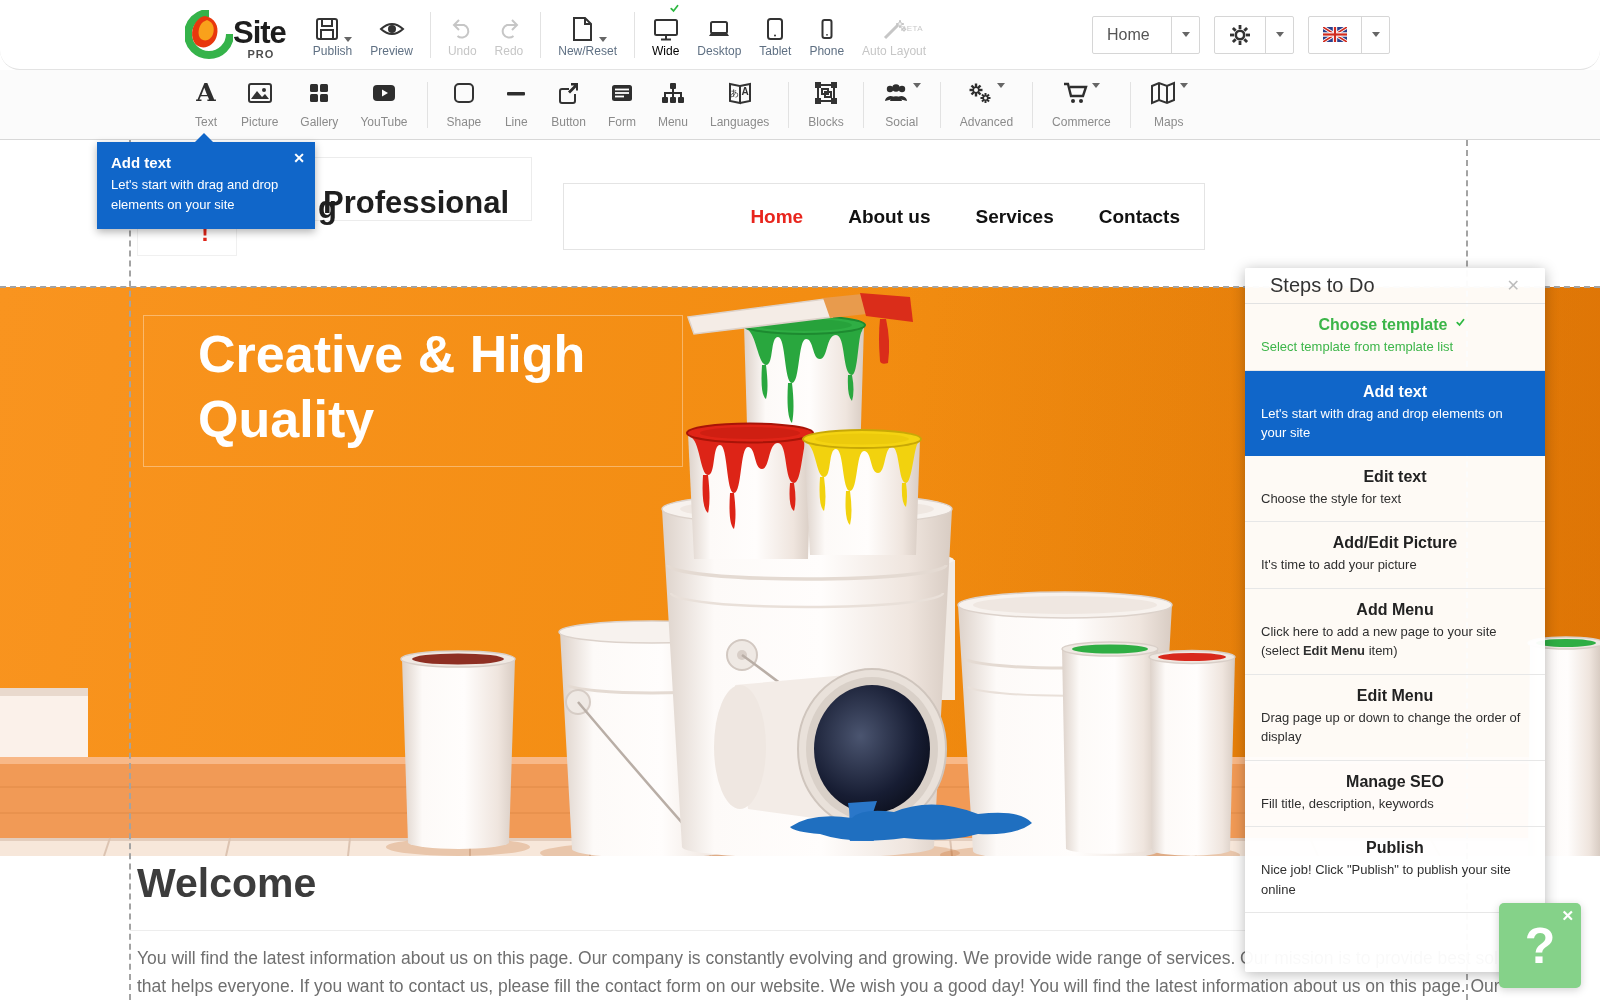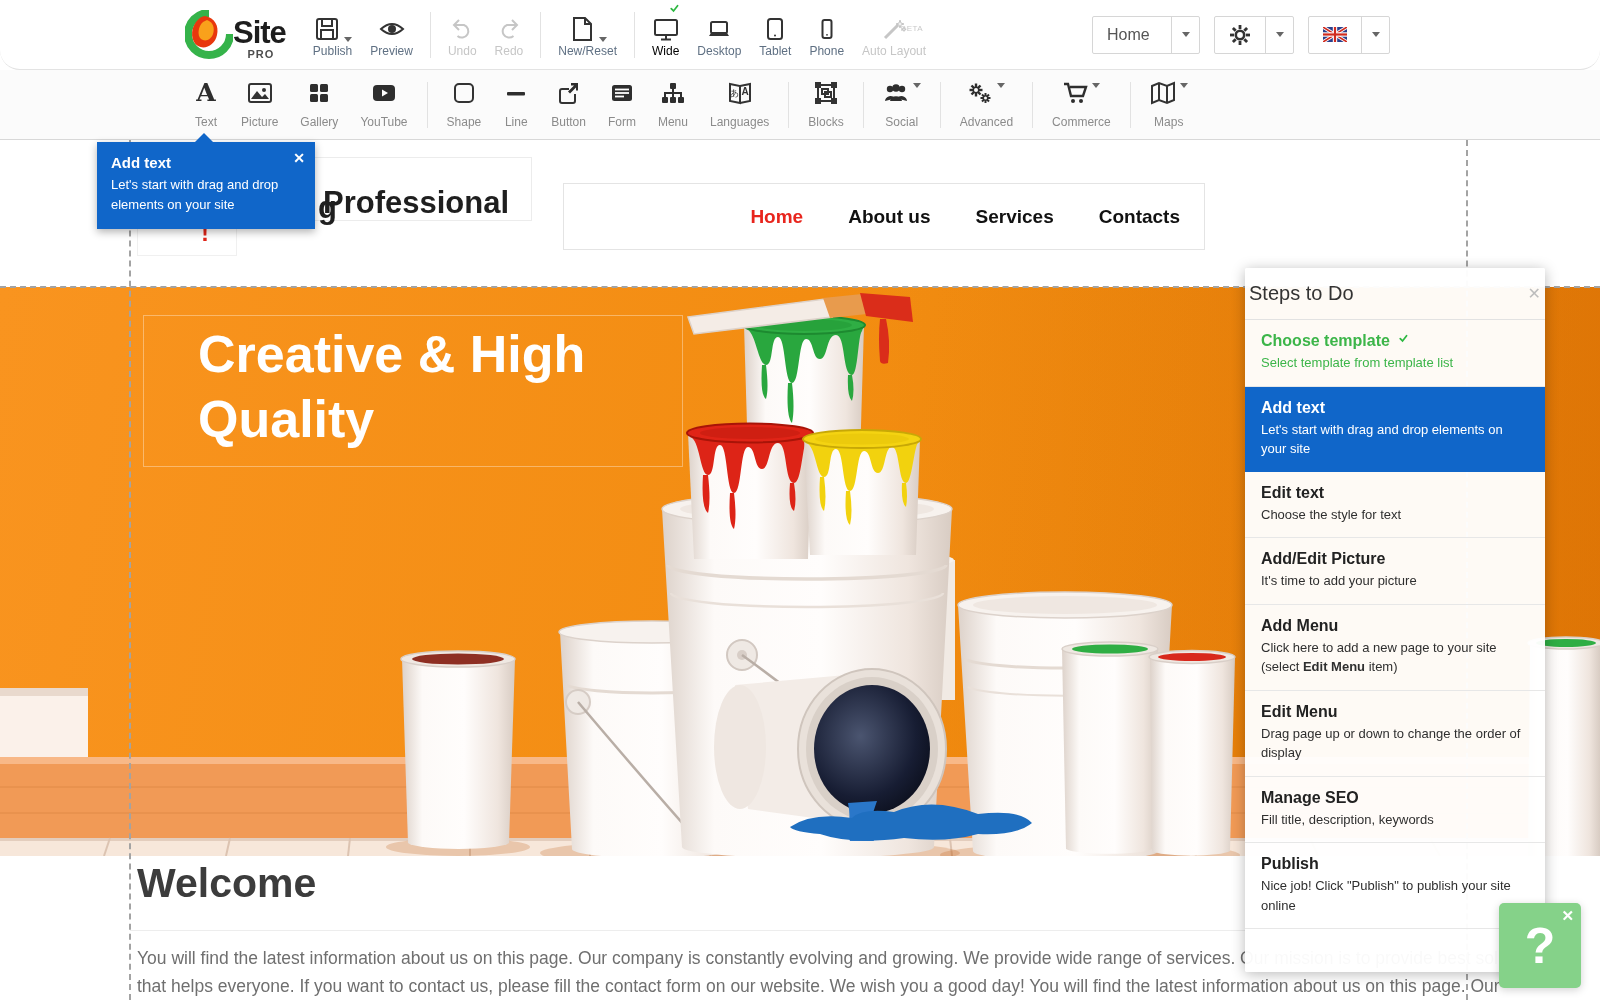--- a/index.html
+++ b/index.html
@@ -76,25 +76,25 @@
          padding:12px 14px 14px; z-index:30; box-shadow:0 3px 8px rgba(0,0,0,.3); }
   .tip:before { content:""; position:absolute; top:-9px; left:98px; width:0; height:0;
                 border-left:9px solid transparent; border-right:9px solid transparent; border-bottom:9px solid #1066c9; }
   .tip-title { font-size:15px; font-weight:bold; margin-bottom:4px; }
   .tip-body { font-size:13px; line-height:1.55; width:180px; }
   .tip-close { position:absolute; right:10px; top:8px; font-size:14px; font-weight:bold; cursor:pointer; color:#fff; }
 
   
   .panel { position:absolute; left:1245px; top:268px; width:300px; height:704px; background:rgba(255,255,255,.96);
            box-shadow:0 2px 14px rgba(0,0,0,.28); z-index:20; border-radius:2px; }
-  .panel-head { height:52px; display:flex; align-items:center; padding:0 4px; border-bottom:1px solid #e2e2e2; }
+  .panel-head { height:36px; display:flex; align-items:center; padding:0 25px; border-bottom:1px solid #e2e2e2; }
   .panel-title { font-size:20px; color:#333; }
   .panel-close { margin-left:auto; color:#bdbdbd; font-size:16px; cursor:pointer; }
   .step { padding:12px 16px 13px; border-bottom:1px solid #e7e7e7; cursor:pointer; }
-  .step-title { font-size:16px; font-weight:bold; color:#222; display:flex; align-items:center; gap:8px; }
+  .step-title { font-size:16px; font-weight:bold; color:#222; display:flex; align-items:center; gap:8px;justify-content:center; }
   .step-sub { font-size:13px; color:#2f2f2f; line-height:1.5; margin-top:3px; }
   .step.done .step-title, .step.done .step-sub { color:#3cb549; }
   .step.active { background:#1066c9; border-bottom:none; }
   .step.active .step-title, .step.active .step-sub { color:#fff; }
 
   
   .help-btn { position:absolute; left:1499px; top:903px; width:82px; height:85px; background:#85d289;
               border-radius:5px; z-index:40; display:flex; align-items:center; justify-content:center;
               box-shadow:0 2px 8px rgba(0,0,0,.18); cursor:pointer; }
   .help-q { color:#fff; font-size:50px; font-weight:bold; }

